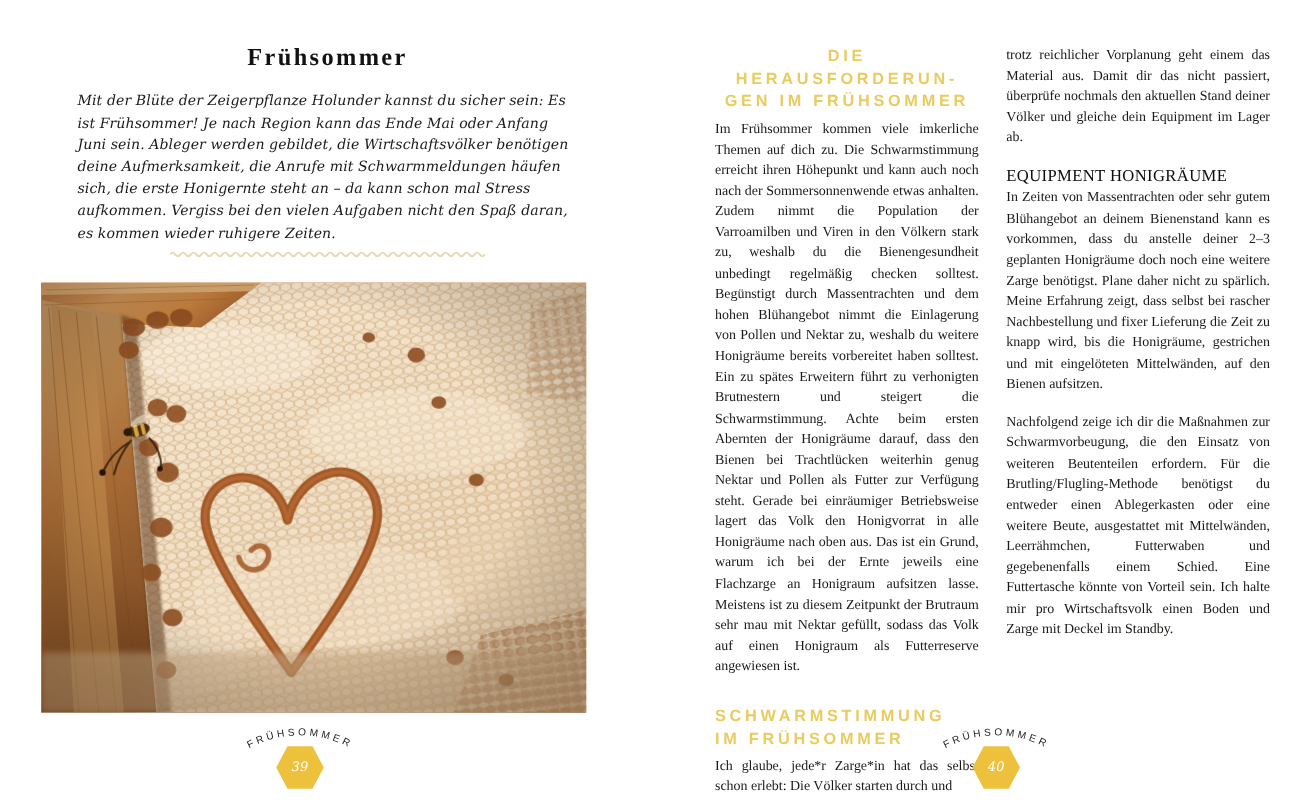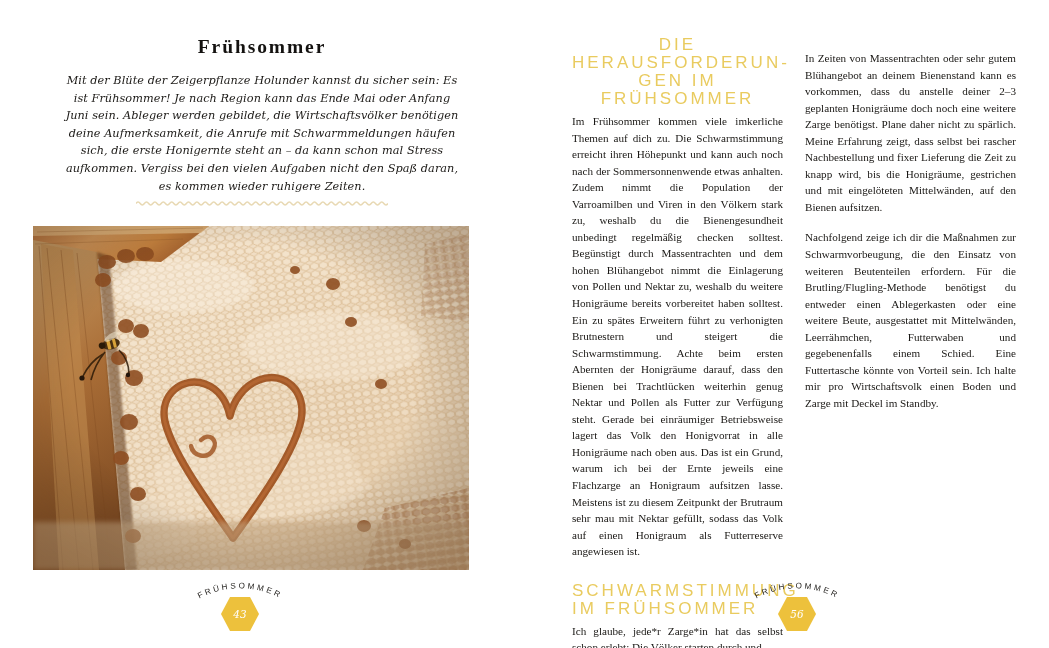--- a/index.html
+++ b/index.html
@@ -42,21 +42,21 @@
     font-weight: 700;
     letter-spacing: 1.9px;
     color: #141210;
   }
 
   .intro-block {
     position: absolute;
     top: 72px;
     left: 62px;
     width: 400px;
-    text-align: center;
+    text-align: left;
     font-family: "DejaVu Serif", "Liberation Serif", serif;
     font-style: italic;
     font-size: 11.3px;
     line-height: 17.6px;
     color: #1b1916;
     letter-spacing: 0.05px;
   }
   .intro-block p { margin: 0; }
 
   .divider-wrap {
@@ -97,22 +97,22 @@
     display: flex;
     gap: 22px;
   }
   .col {
     width: 211px;
     position: relative;
   }
 
   .sec-head-gold {
     font-family: "Liberation Sans", "DejaVu Sans", sans-serif;
-    font-size: 17px;
-    font-weight: 400;
+    font-size: 13px;
+    font-weight: 700;
     letter-spacing: 3.0px;
     line-height: 18px;
     color: #e9cb5f;
     text-align: left;
     margin: 0 0 5px 0;
     text-transform: uppercase;
   }
   .sec-head-gold.centered { text-align: left; }
 
   .sec-head-black {
@@ -340,57 +340,59 @@
         </defs>
         <text>
           <textPath href="#arcLeft" startOffset="50%" text-anchor="middle">FRÜHSOMMER</textPath>
         </text>
       </svg>
       <div class="hexagon">
         <svg width="40" height="36" viewBox="0 0 40 36" aria-hidden="true">
           <polygon points="10,1 30,1 39,18 30,35 10,35 1,18" fill="#edc13c"></polygon>
         </svg>
       </div>
-      <div class="hex-num">43</div>
+      <div class="hex-num">39</div>
     </div>
   </div>
 
   <div class="page-right">
 
     <div class="columns">
 
       <div class="col">
         <div class="sec-head-gold" style="white-space: pre-line; text-align:center;">DIE HERAUSFORDERUN-
 GEN IM FRÜHSOMMER</div>
         <p class="body-p">Im Frühsommer kommen viele imkerliche Themen auf dich zu. Die Schwarmstimmung erreicht ihren Höhepunkt und kann auch noch nach der Sommersonnenwende etwas anhalten. Zudem nimmt die Population der Varroamilben und Viren in den Völkern stark zu, weshalb du die Bienengesundheit unbedingt regelmäßig checken solltest. Begünstigt durch Massentrachten und dem hohen Blühangebot nimmt die Einlagerung von Pollen und Nektar zu, weshalb du weitere Honigräume bereits vorbereitet haben solltest. Ein zu spätes Erweitern führt zu verhonigten Brutnestern und steigert die Schwarmstimmung. Achte beim ersten Abernten der Honigräume darauf, dass den Bienen bei Trachtlücken weiterhin genug Nektar und Pollen als Futter zur Verfügung steht. Gerade bei einräumiger Betriebsweise lagert das Volk den Honigvorrat in alle Honigräume nach oben aus. Das ist ein Grund, warum ich bei der Ernte jeweils eine Flachzarge an Honigraum aufsitzen lasse. Meistens ist zu diesem Zeitpunkt der Brutraum sehr mau mit Nektar gefüllt, sodass das Volk auf einen Honigraum als Futterreserve angewiesen ist.</p>
         <div class="gap-lg"></div>
         <div class="sec-head-gold centered" style="white-space: pre-line;">SCHWARMSTIMMUNG
 IM FRÜHSOMMER</div>
         <p class="body-p">Ich glaube, jede*r Zarge*in hat das selbst schon erlebt: Die Völker starten durch und</p>
       </div>
 
       <div class="col">
+        <p class="body-p">trotz reichlicher Vorplanung geht einem das Material aus. Damit dir das nicht passiert, überprüfe nochmals den aktuellen Stand deiner Völker und gleiche dein Equipment im Lager ab.</p>
         <div class="gap-md"></div>
+        <div class="sec-head-black">EQUIPMENT HONIGRÄUME</div>
         <p class="body-p">In Zeiten von Massentrachten oder sehr gutem Blühangebot an deinem Bienenstand kann es vorkommen, dass du anstelle deiner 2–3 geplanten Honigräume doch noch eine weitere Zarge benötigst. Plane daher nicht zu spärlich. Meine Erfahrung zeigt, dass selbst bei rascher Nachbestellung und fixer Lieferung die Zeit zu knapp wird, bis die Honigräume, gestrichen und mit eingelöteten Mittelwänden, auf den Bienen aufsitzen.</p>
         <div class="gap-md"></div>
         <p class="body-p">Nachfolgend zeige ich dir die Maßnahmen zur Schwarmvorbeugung, die den Einsatz von weiteren Beutenteilen erfordern. Für die Brutling/Flugling-Methode benötigst du entweder einen Ablegerkasten oder eine weitere Beute, ausgestattet mit Mittelwänden, Leerrähmchen, Futterwaben und gegebenenfalls einem Schied. Eine Futtertasche könnte von Vorteil sein. Ich halte mir pro Wirtschaftsvolk einen Boden und Zarge mit Deckel im Standby.</p>
       </div>
     </div>
 
     <div class="footer-badge right" style="left:188px;">
       <svg class="arc-text-svg" viewBox="0 0 170 58" aria-hidden="true">
         <defs>
           <path id="arcRight" d="M8,54 A86,86 0 0,1 162,54" fill="none"></path>
         </defs>
         <text>
           <textPath href="#arcRight" startOffset="50%" text-anchor="middle">FRÜHSOMMER</textPath>
         </text>
       </svg>
       <div class="hexagon">
         <svg width="40" height="36" viewBox="0 0 40 36" aria-hidden="true">
           <polygon points="10,1 30,1 39,18 30,35 10,35 1,18" fill="#edc13c"></polygon>
         </svg>
       </div>
-      <div class="hex-num">56</div>
+      <div class="hex-num">40</div>
     </div>
   </div>
 
 </div>
 
 </body></html>

